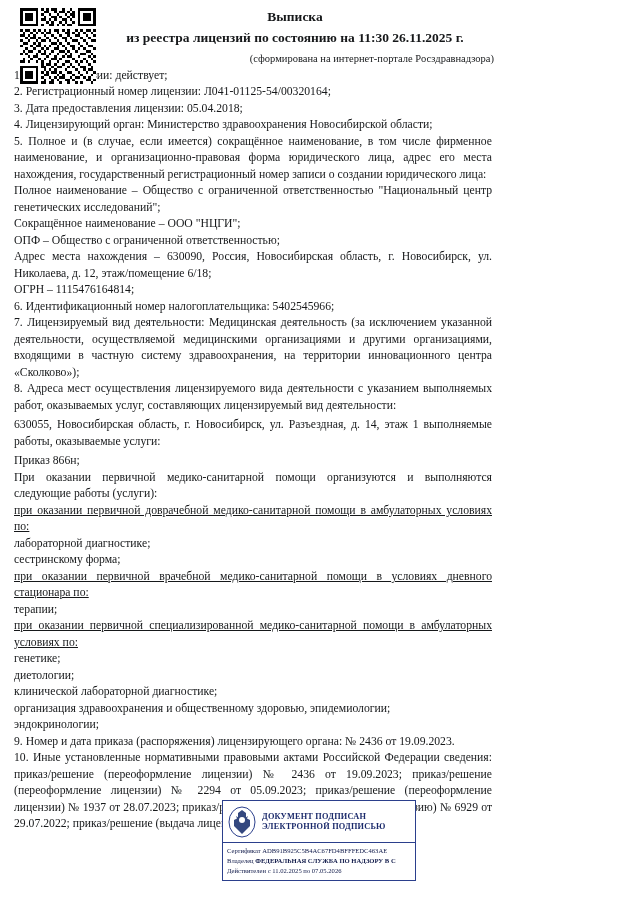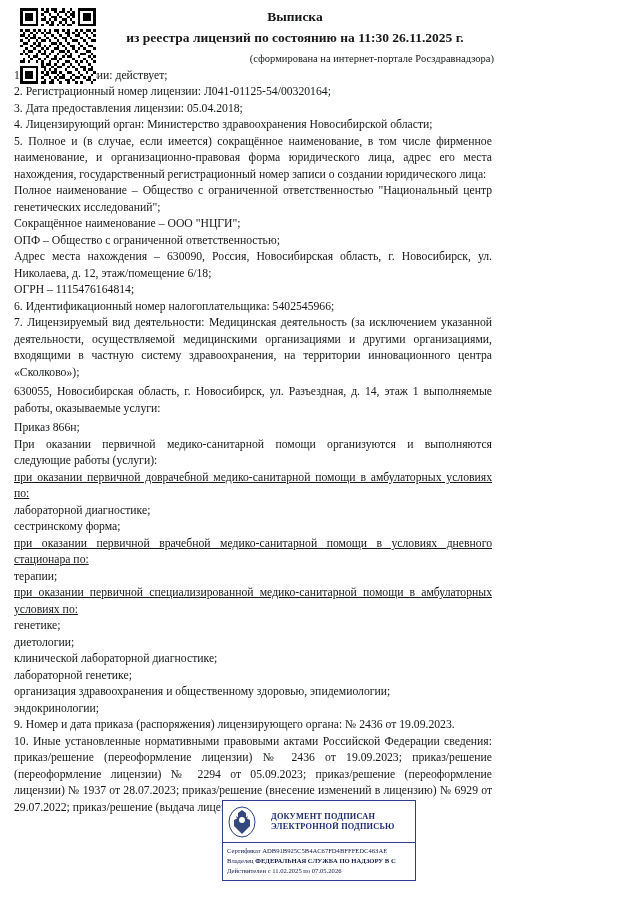--- a/index.html
+++ b/index.html
@@ -74,21 +74,21 @@
     width: 194px;
     border: 1px solid #2b3f8c;
     box-sizing: border-box;
     background: #fff;
     font-family: "Liberation Serif", serif;
   }
   .stamp-top {
     display: flex;
     align-items: center;
     padding: 5px 4px 4px 4px;
-    gap: 14px;
+    gap: 5px;
   }
   .stamp-emblem {
     width: 30px;
     height: 32px;
     flex: 0 0 30px;
     position: relative;
   }
   .stamp-head {
     font-size: 8.3px;
     font-weight: bold;
@@ -371,35 +371,35 @@
     <p class="ind-1">3. Дата предоставления лицензии: 05.04.2018;</p>
     <p class="ind-1">4. Лицензирующий орган: Министерство здравоохранения Новосибирской области;</p>
     <p class="ind-1">5. Полное и (в случае, если имеется) сокращённое наименование, в том числе фирменное наименование, и организационно-правовая форма юридического лица, адрес его места нахождения, государственный регистрационный номер записи о создании юридического лица:</p>
     <p class="ind-1">Полное наименование – Общество с ограниченной ответственностью "Национальный центр генетических исследований";</p>
     <p class="ind-1">Сокращённое наименование – ООО "НЦГИ";</p>
     <p class="ind-1">ОПФ – Общество с ограниченной ответственностью;</p>
     <p class="ind-1">Адрес места нахождения – 630090, Россия, Новосибирская область, г. Новосибирск, ул. Николаева, д. 12, этаж/помещение 6/18;</p>
     <p class="ind-1">ОГРН – 1115476164814;</p>
     <p class="ind-1">6. Идентификационный номер налогоплательщика: 5402545966;</p>
     <p class="ind-1">7. Лицензируемый вид деятельности: Медицинская деятельность (за исключением указанной деятельности, осуществляемой медицинскими организациями и другими организациями, входящими в частную систему здравоохранения, на территории инновационного центра «Сколково»);</p>
+    <p class="ind-1">8. Адреса мест осуществления лицензируемого вида деятельности с указанием выполняемых работ, оказываемых услуг, составляющих лицензируемый вид деятельности:</p>
     <div class="gap"></div>
     <p class="ind-1">630055, Новосибирская область, г. Новосибирск, ул. Разъездная, д. 14, этаж 1 выполняемые работы, оказываемые услуги:</p>
     <div class="gap"></div>
     <p class="ind-1">Приказ 866н;</p>
     <p class="ind-1">При оказании первичной медико-санитарной помощи организуются и выполняются следующие работы (услуги):</p>
     <p class="ind-2">при оказании первичной доврачебной медико-санитарной помощи в амбулаторных условиях по:</p>
     <p class="ind-3">лабораторной диагностике;</p>
     <p class="ind-3">сестринскому форма;</p>
     <p class="ind-2">при оказании первичной врачебной медико-санитарной помощи в условиях дневного стационара по:</p>
     <p class="ind-3">терапии;</p>
     <p class="ind-2">при оказании первичной специализированной медико-санитарной помощи в амбулаторных условиях по:</p>
     <p class="ind-3">генетике;</p>
     <p class="ind-3">диетологии;</p>
     <p class="ind-3">клинической лабораторной диагностике;</p>
-    <p class="ind-3">лабораторной генетике;</p>
     <p class="ind-3">организация здравоохранения и общественному здоровью, эпидемиологии;</p>
     <p class="ind-3">эндокринологии;</p>
     <p class="ind-1">9. Номер и дата приказа (распоряжения) лицензирующего органа: № 2436 от 19.09.2023.</p>
     <p class="ind-1">10. Иные установленные нормативными правовыми актами Российской Федерации сведения: приказ/решение (переоформление лицензии) № 2436 от 19.09.2023; приказ/решение (переоформление лицензии) № 2294 от 05.09.2023; приказ/решение (переоформление лицензии) № 1937 от 28.07.2023; приказ/решение (внесение изменений в лицензию) № 6929 от 29.07.2022; приказ/решение (выдача лицензии) № 984 от 05.04.2018;</p>
   </div>
 
   <div class="stamp">
     <div class="stamp-top">
       <div class="stamp-emblem">
         <svg viewBox="0 0 30 32" width="30" height="32" aria-hidden="true">

